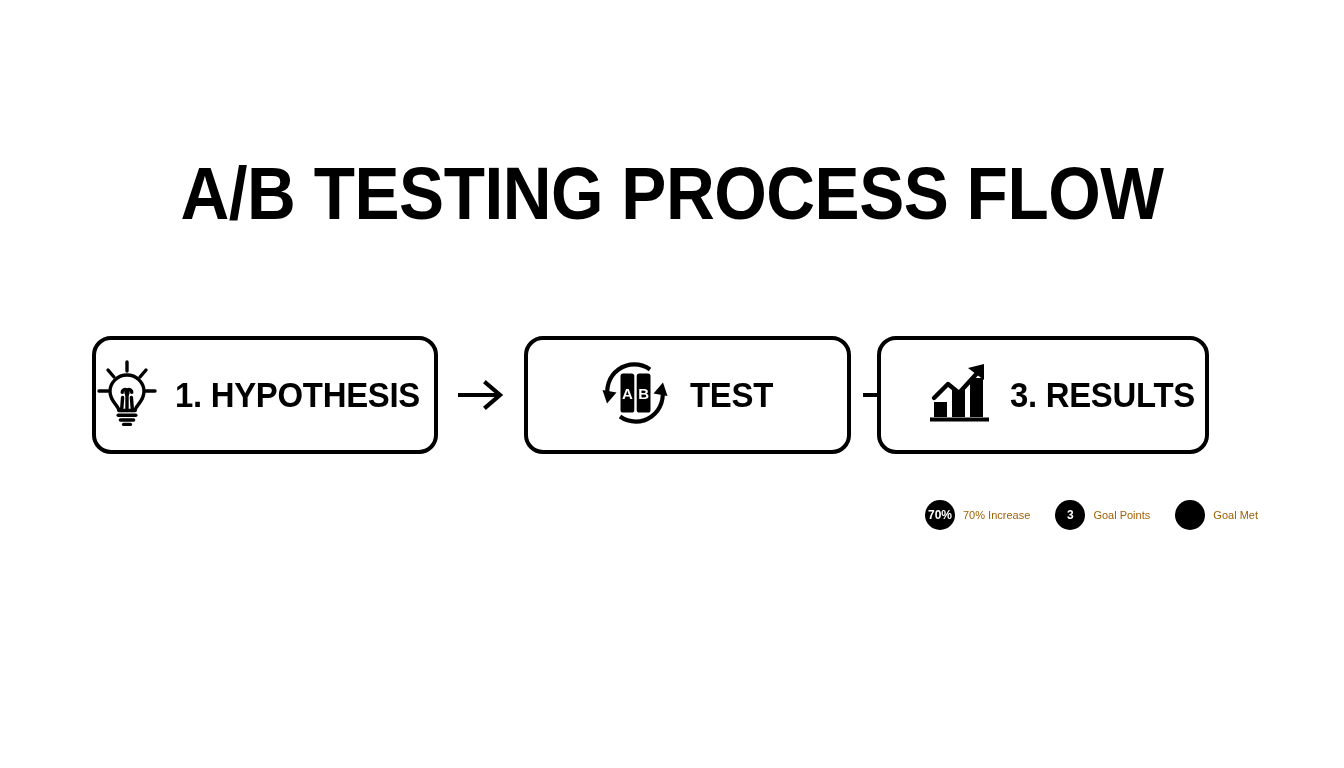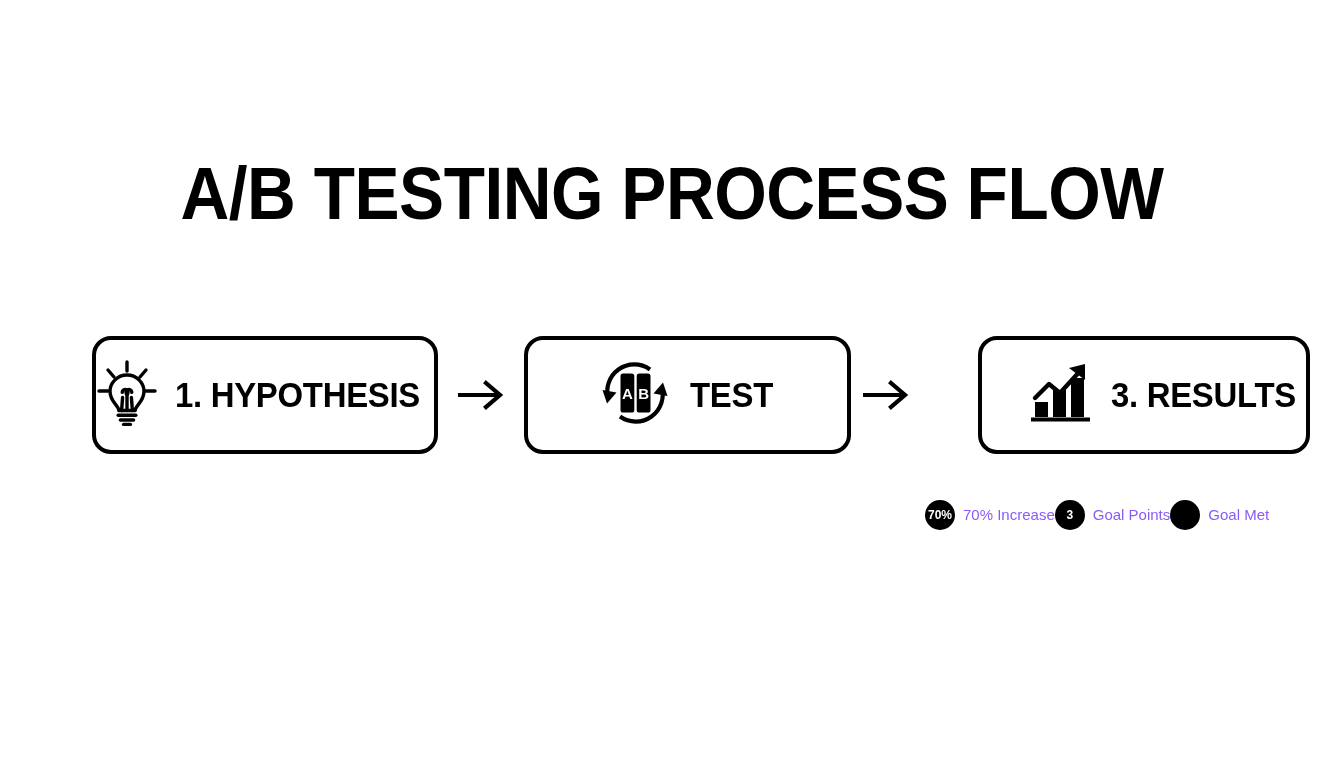--- a/index.html
+++ b/index.html
@@ -51,21 +51,21 @@
     border-radius: 19px;
     background: #ffffff;
     display: flex;
     flex-direction: row;
     align-items: center;
     justify-content: center;
     gap: 16px;
   }
   #step-box-1 { left: 92px;  width: 346px; }
   #step-box-2 { left: 524px; width: 327px; }
-  #step-box-3 { left: 978px; width: 332px; padding-left: 48px; }
+  #step-box-3 { left: 877px; width: 332px; padding-left: 48px; }
 
   .step-icon {
     flex: 0 0 auto;
     display: block;
   }
   .step-label {
     font-size: 35px;
     font-weight: bold;
     letter-spacing: -0.3px;
     white-space: nowrap;
@@ -113,23 +113,23 @@
     color: #ffffff;
     display: flex;
     align-items: center;
     justify-content: center;
     font-size: 12px;
     font-weight: bold;
     line-height: 1;
   }
   .legend-badge.empty { font-size: 0; }
   .legend-text {
-    font-size: 15px;
+    font-size: 11px;
     font-weight: normal;
-    color: #8b5cf6;
+    color: #a16207;
     white-space: nowrap;
   }
 </style>
 </head>
 <body>
 
 <div id="page-title">A/B TESTING PROCESS FLOW</div>
 
 <div id="flow-row">
 

